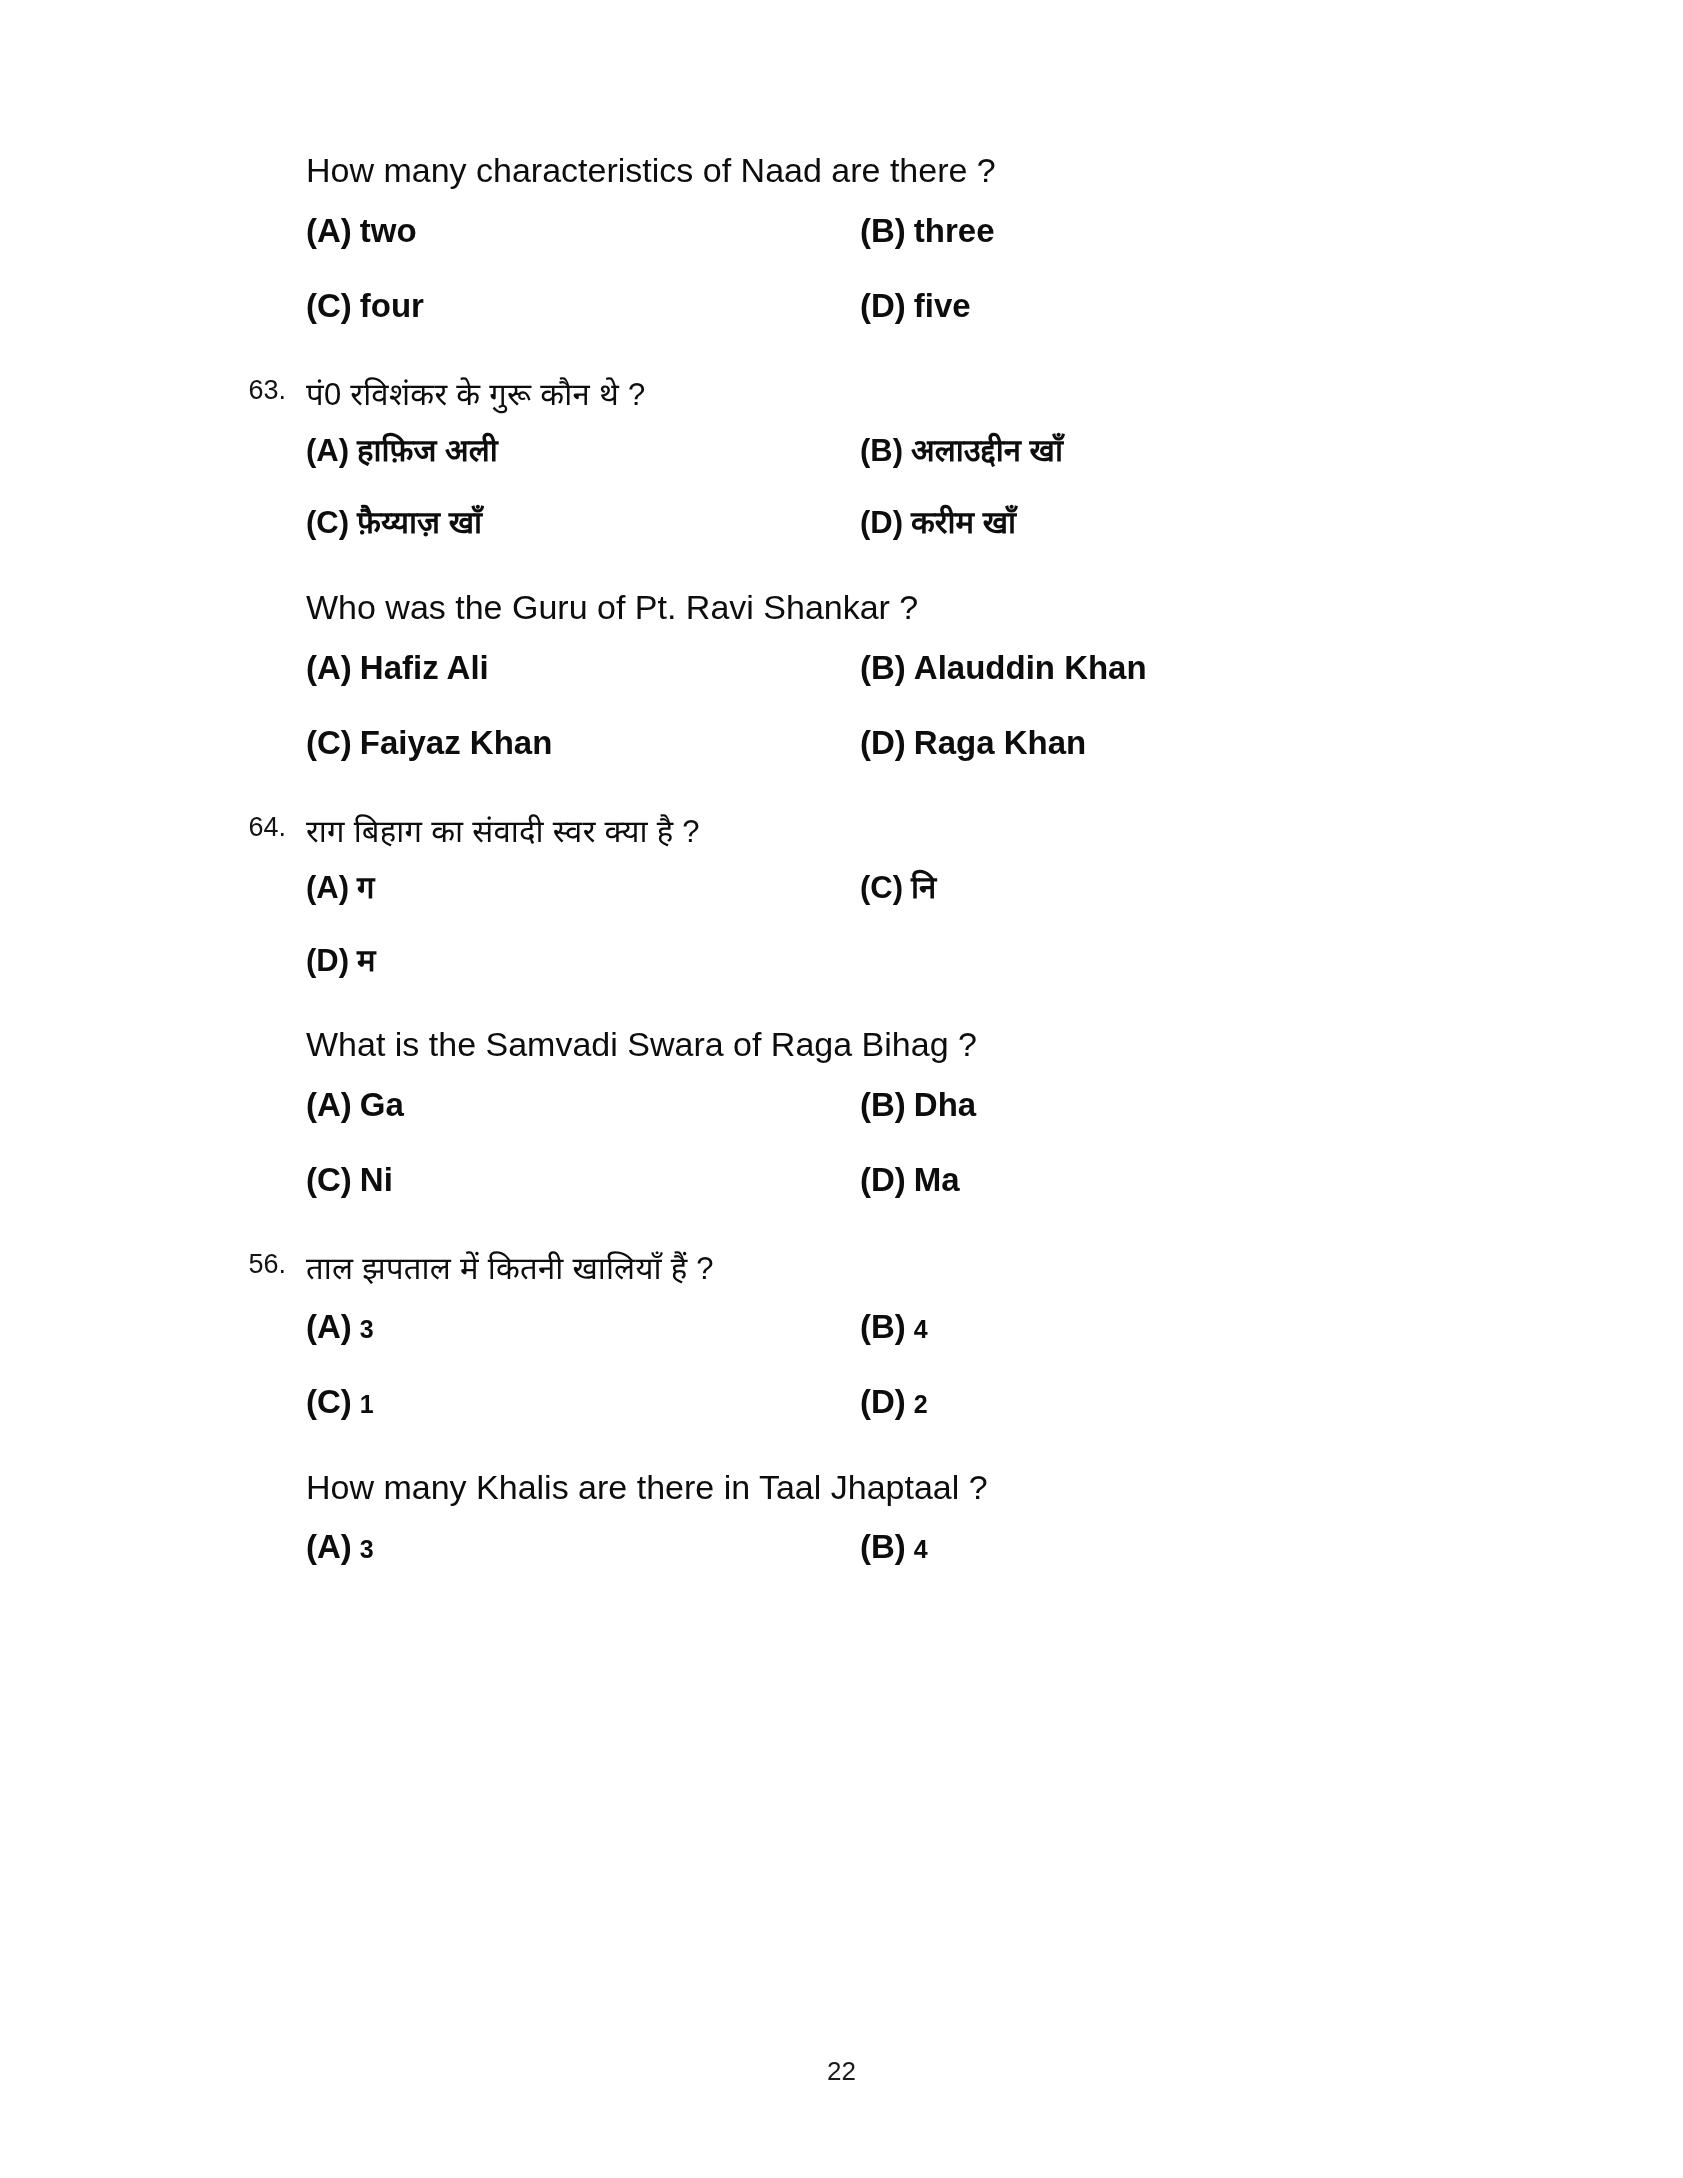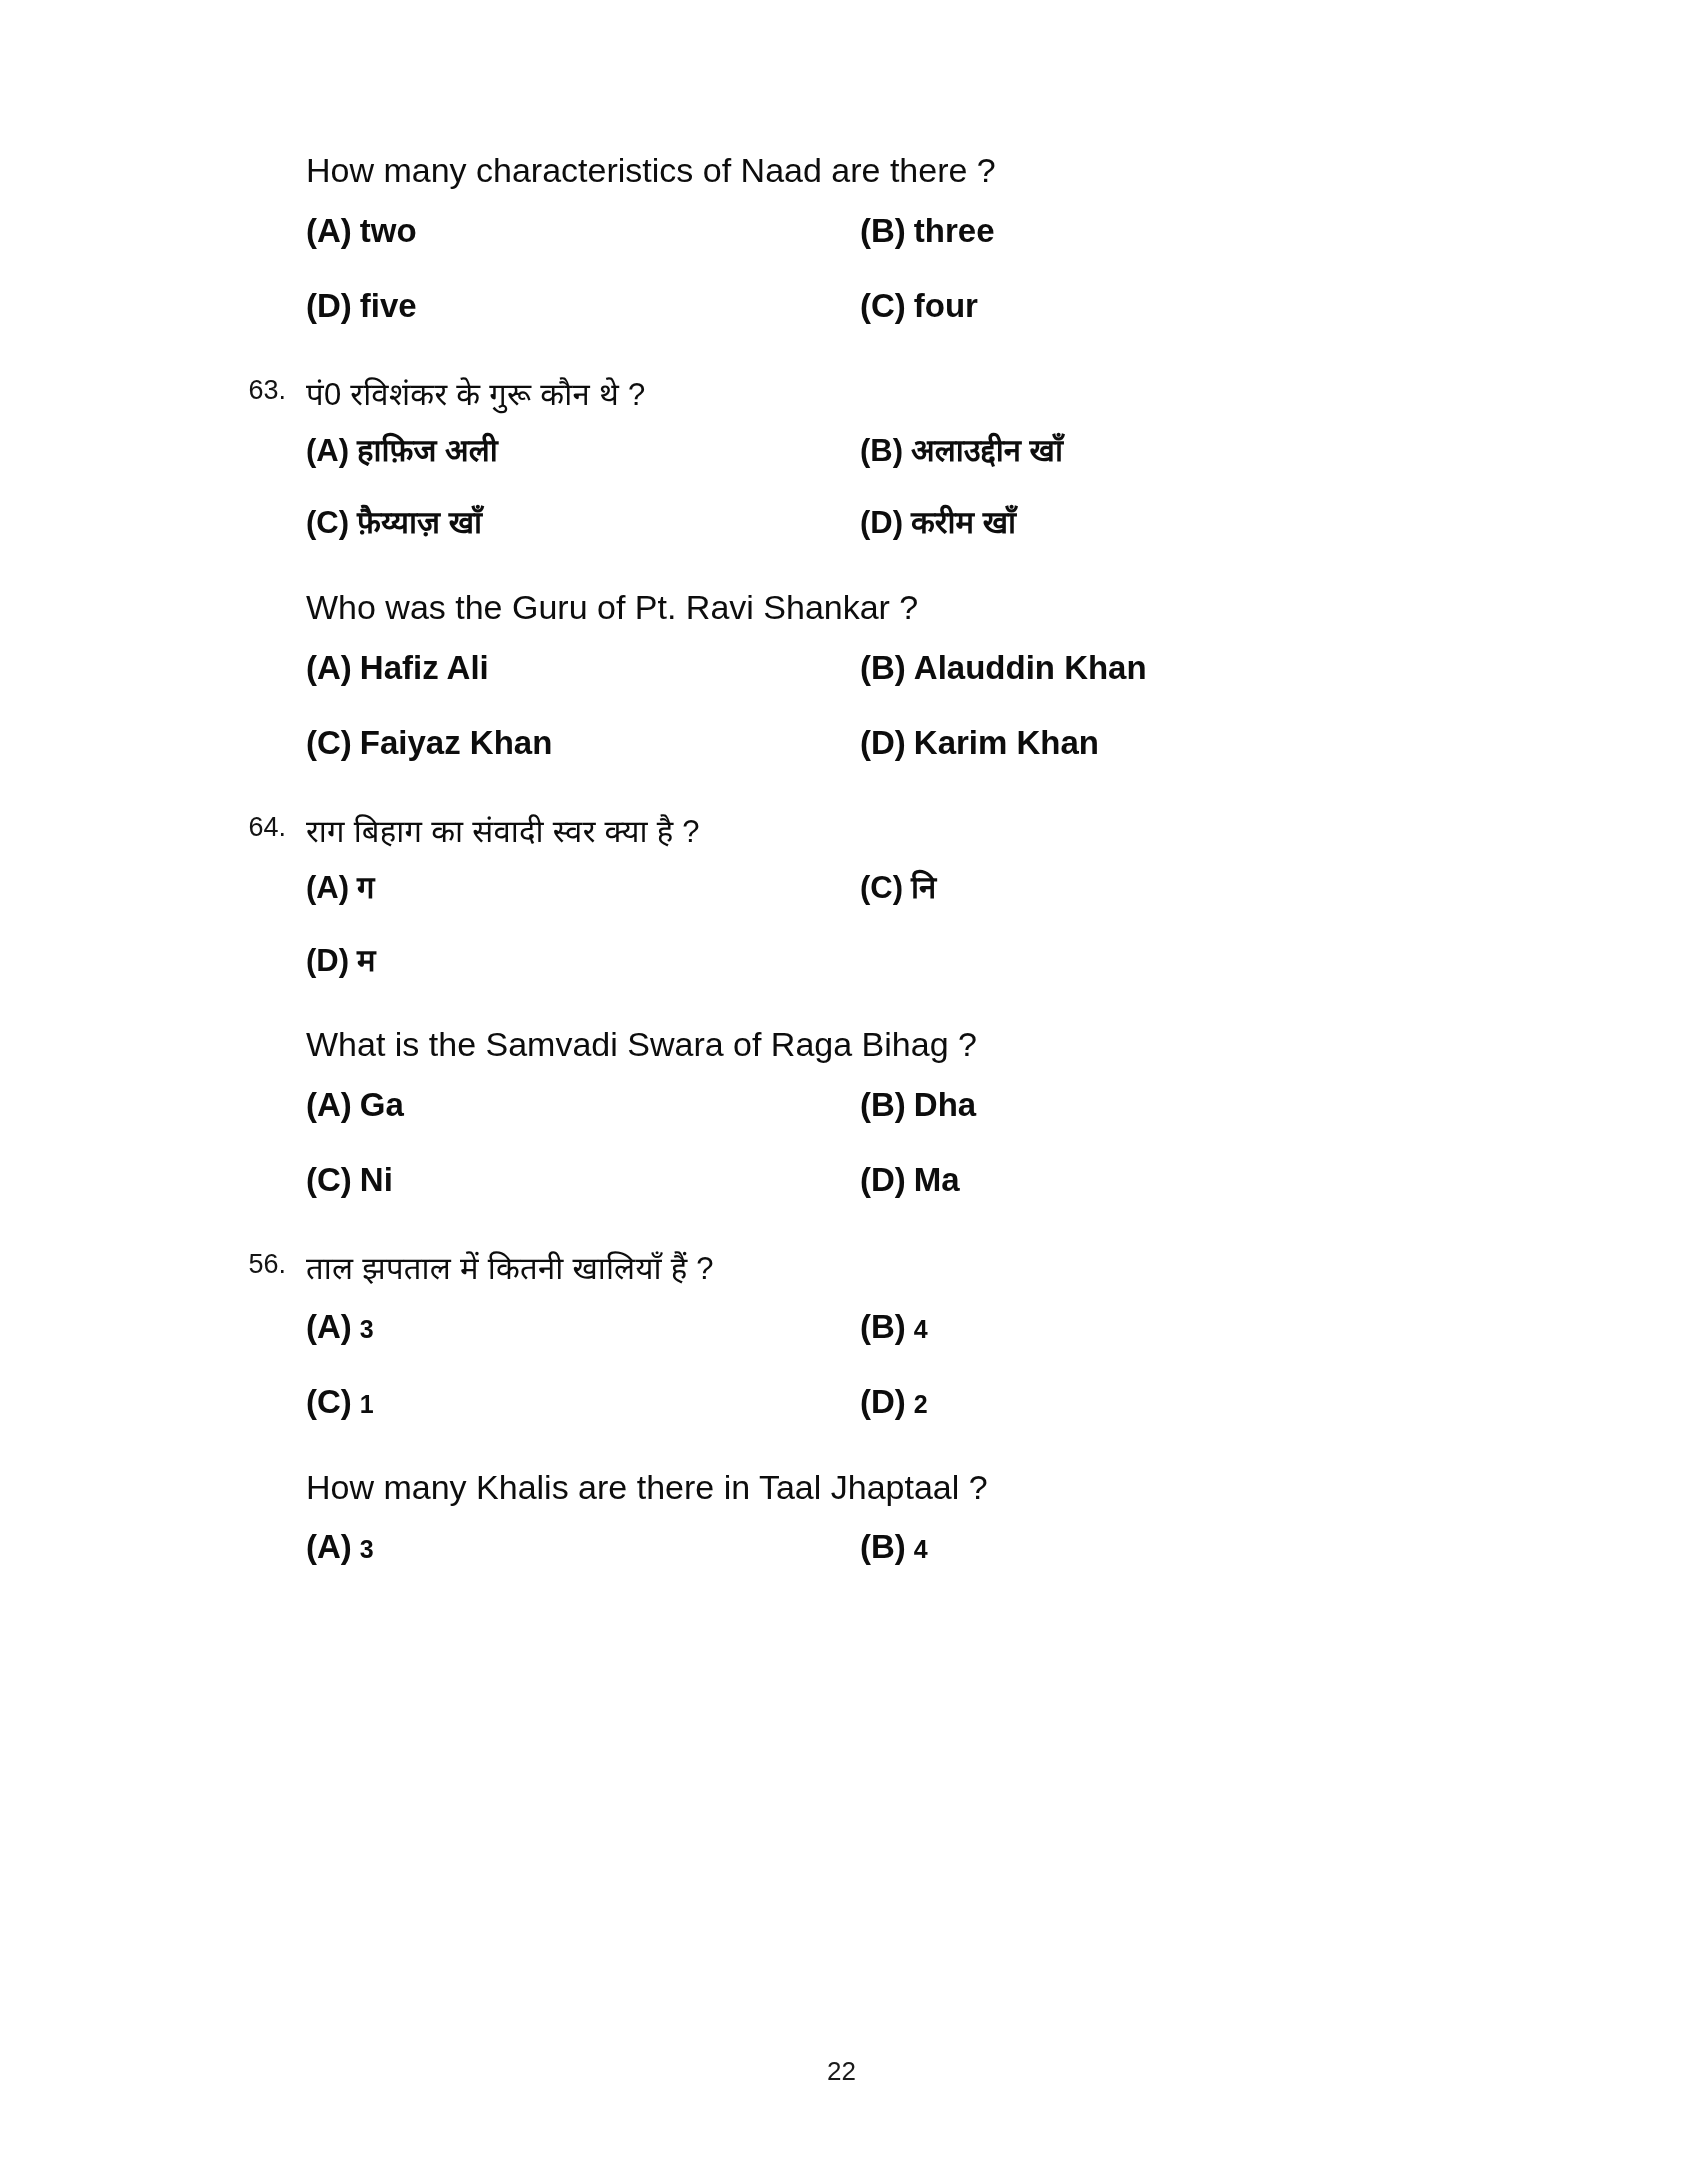--- a/index.html
+++ b/index.html
@@ -93,22 +93,22 @@
 <body>
 
 <div class="page">
 
   <div class="qblock">
     <div class="qnum"></div>
     <div class="qtext eng">How many characteristics of Naad are there ?</div>
     <div class="opts">
       <div class="opt"><span class="label">(A)</span><span class="val">two</span></div>
       <div class="opt"><span class="label">(B)</span><span class="val">three</span></div>
+      <div class="opt"><span class="label">(C)</span><span class="val">four</span></div>
       <div class="opt"><span class="label">(D)</span><span class="val">five</span></div>
-      <div class="opt"><span class="label">(C)</span><span class="val">four</span></div>
     </div>
   </div>
 
   <div class="spacer-block"></div>
 
   <div class="qblock">
     <div class="qnum">63.</div>
     <div class="qtext hindi">पं0 रविशंकर के गुरू कौन थे ?</div>
     <div class="opts">
       <div class="opt hindi"><span class="label">(A)</span><span class="val">हाफ़िज अली</span></div>
@@ -120,21 +120,21 @@
 
   <div class="spacer-q"></div>
 
   <div class="qblock">
     <div class="qnum"></div>
     <div class="qtext eng">Who was the Guru of Pt. Ravi Shankar ?</div>
     <div class="opts">
       <div class="opt"><span class="label">(A)</span><span class="val">Hafiz Ali</span></div>
       <div class="opt"><span class="label">(B)</span><span class="val">Alauddin Khan</span></div>
       <div class="opt"><span class="label">(C)</span><span class="val">Faiyaz Khan</span></div>
-      <div class="opt"><span class="label">(D)</span><span class="val">Karim Khan</span></div>
+      <div class="opt"><span class="label">(D)</span><span class="val">Raga Khan</span></div>
     </div>
   </div>
 
   <div class="spacer-block"></div>
 
   <div class="qblock">
     <div class="qnum">64.</div>
     <div class="qtext hindi">राग बिहाग का संवादी स्वर क्या है ?</div>
     <div class="opts">
       <div class="opt hindi"><span class="label">(A)</span><span class="val">ग</span></div>

